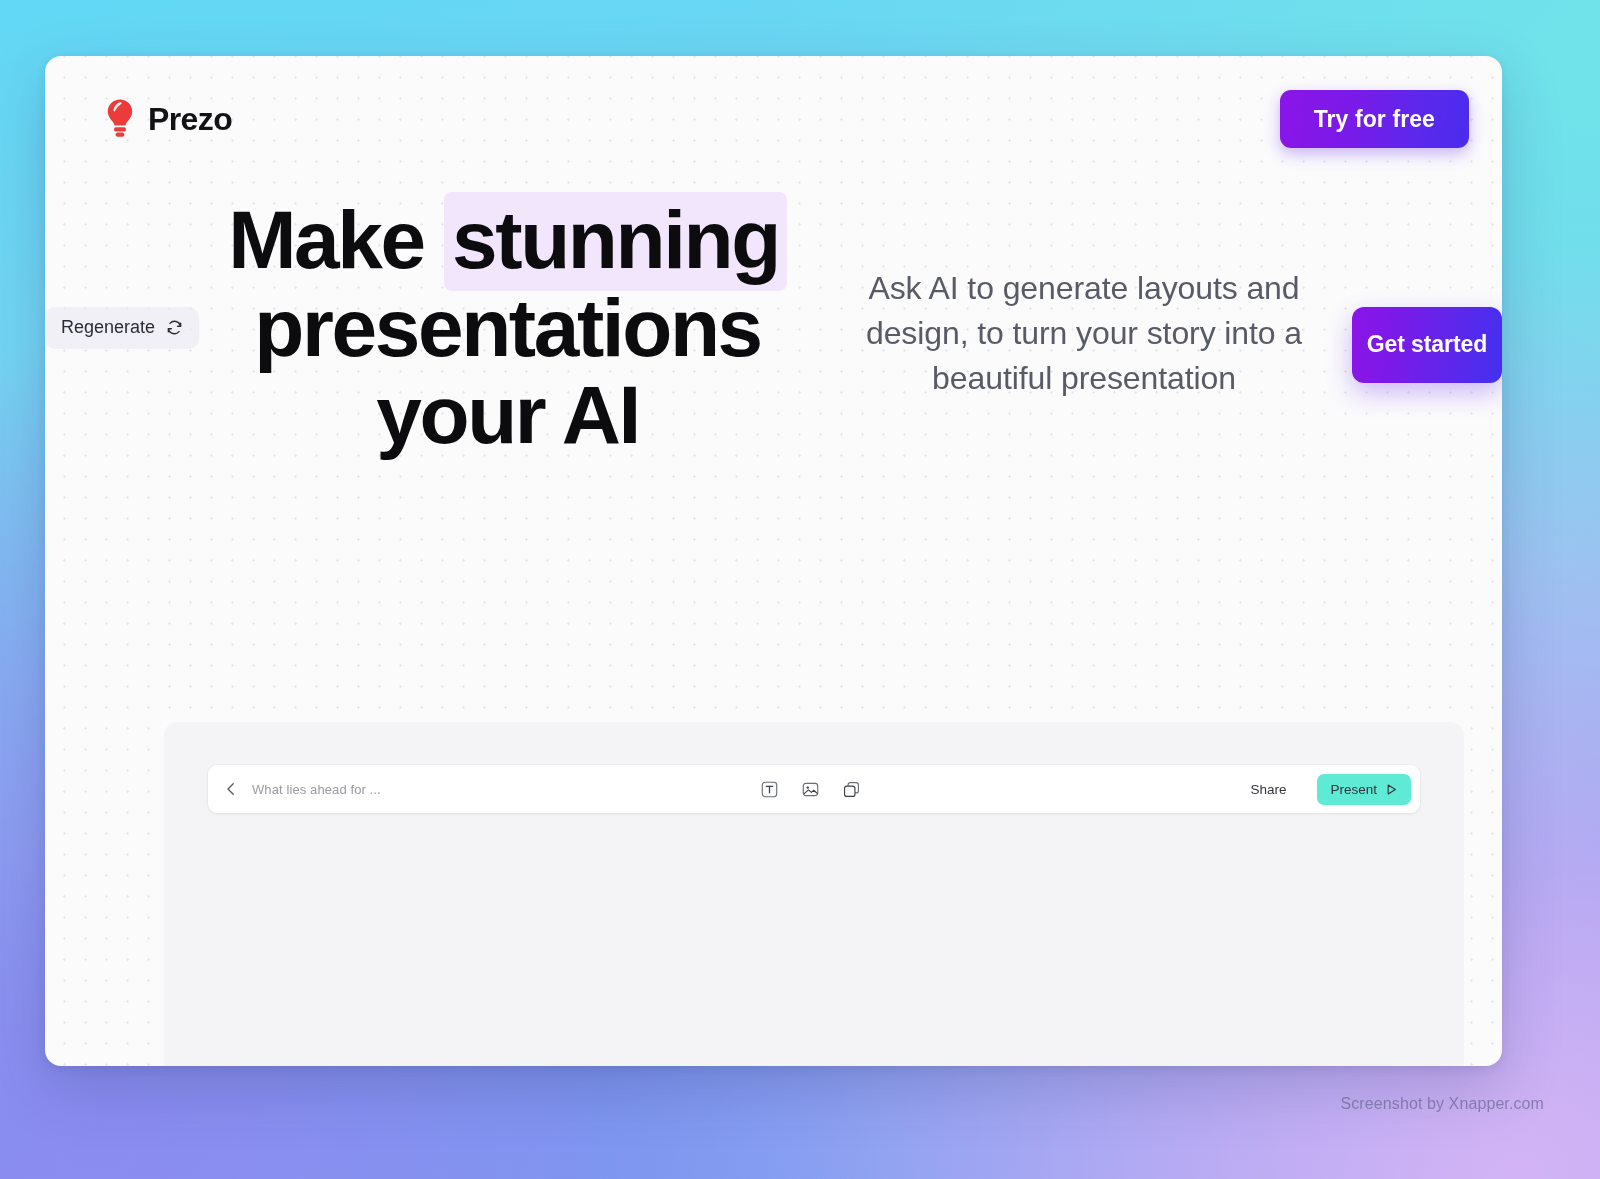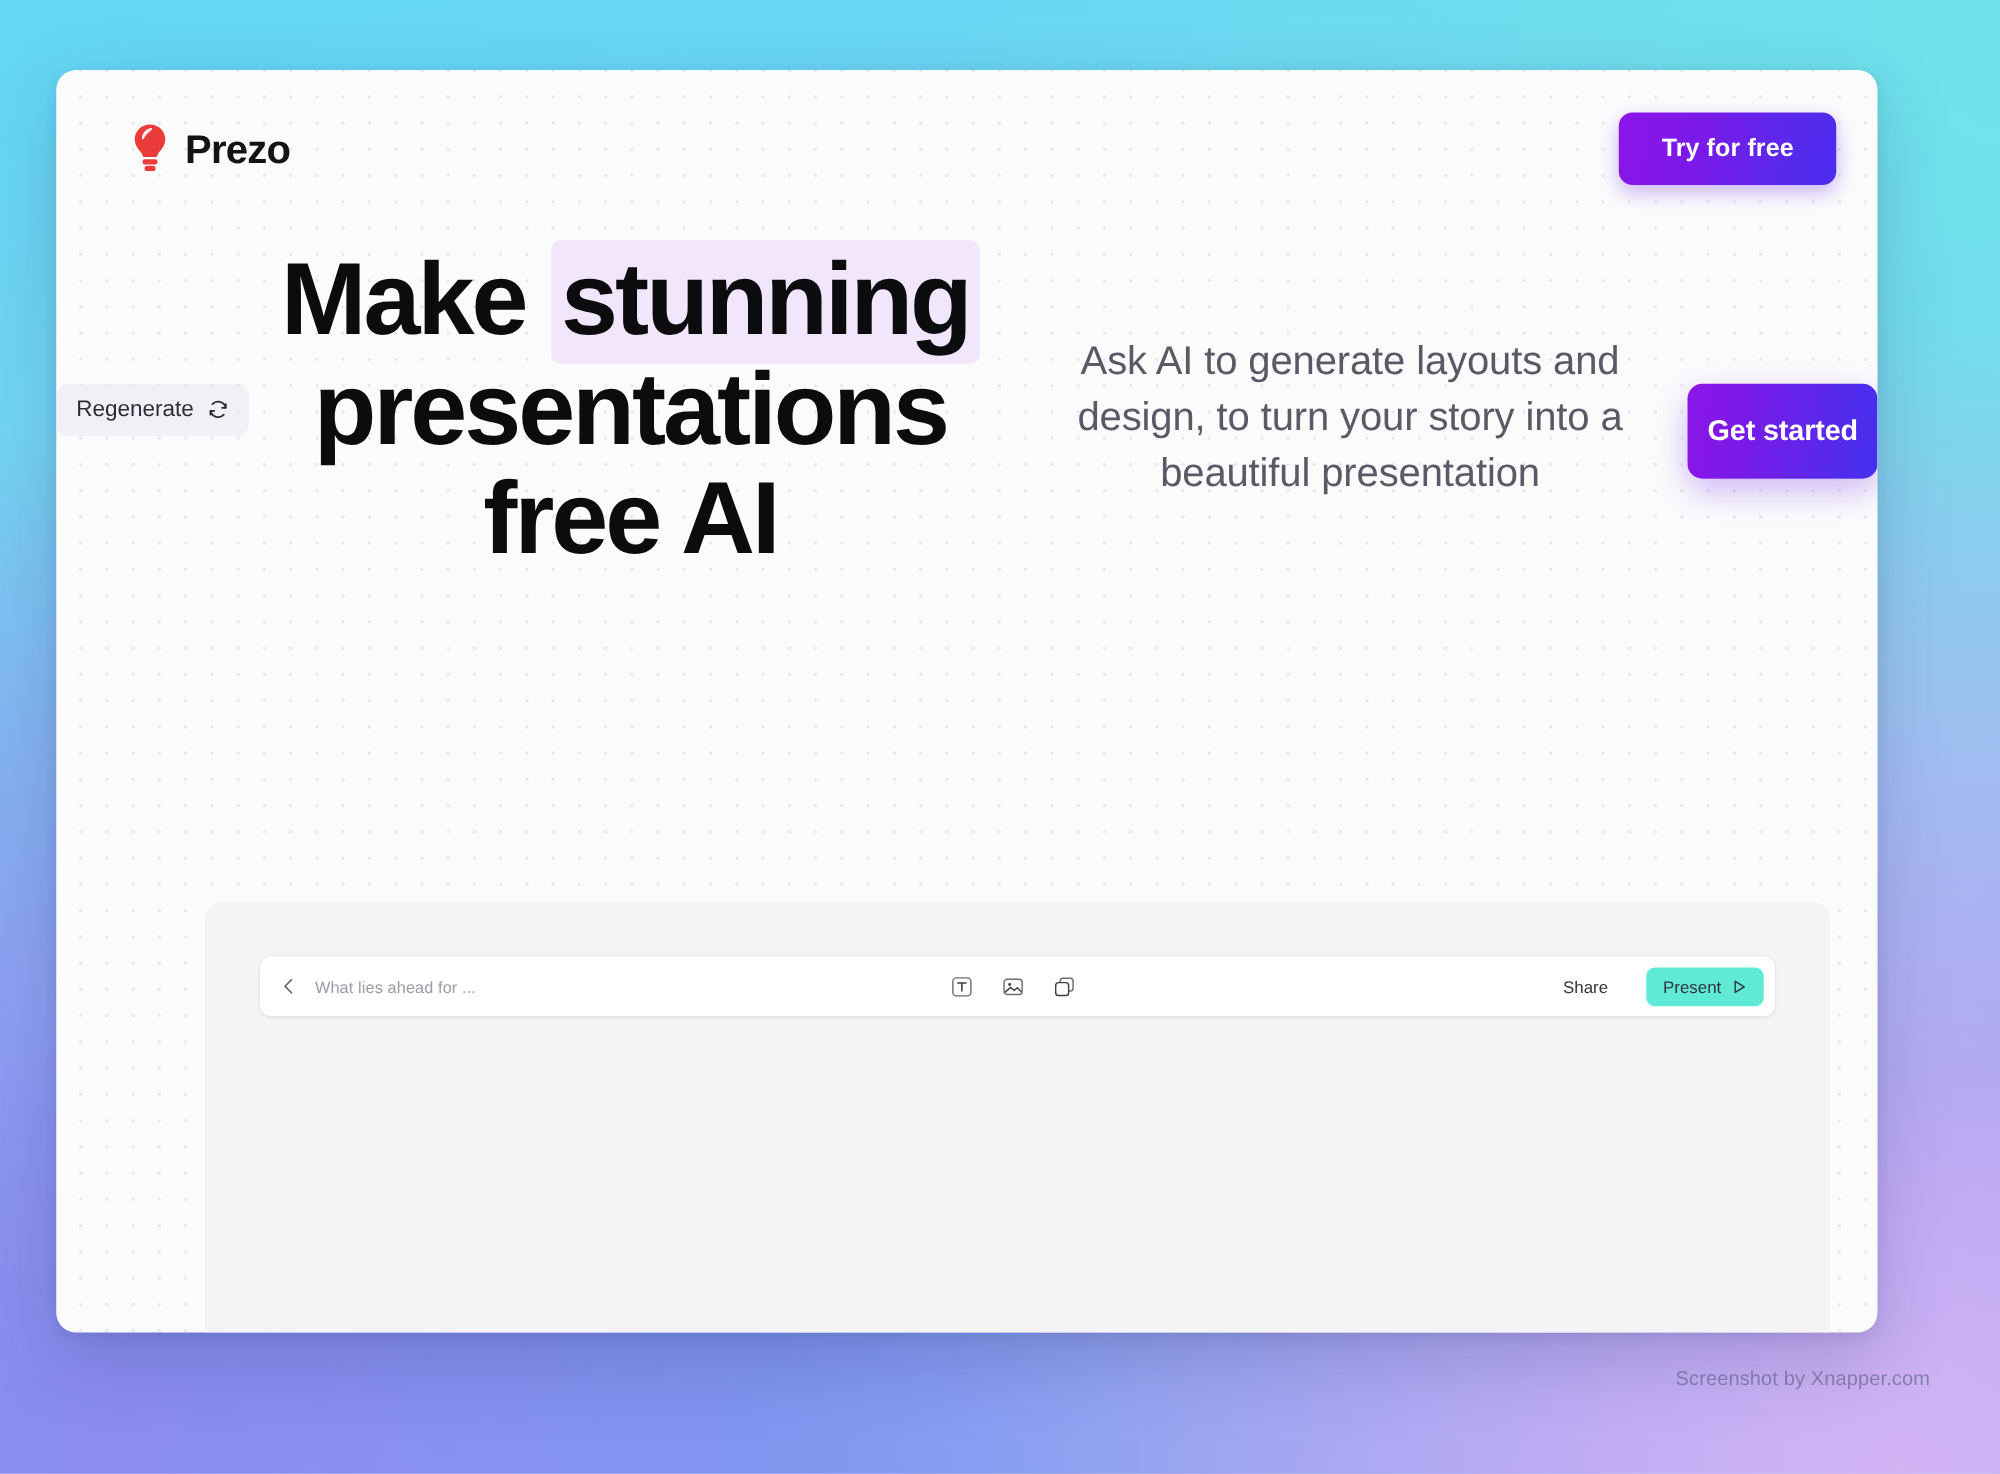--- a/index.html
+++ b/index.html
@@ -73,21 +73,21 @@
   .try-btn {
     display: inline-flex;
     align-items: center;
     justify-content: center;
     height: 58px;
     padding: 0 34px;
     border: none;
     border-radius: 11px;
     cursor: pointer;
     color: #ffffff;
-    font-size: 20px;
+    font-size: 23px;
     font-weight: 700;
     letter-spacing: .1px;
     font-family: inherit;
     background: linear-gradient(100deg, #8b15e8 0%, #7a1ae8 38%, #5c28ec 72%, #4a2cee 100%);
     box-shadow: 0 6px 16px rgba(95,30,230,0.32);
   }
 
   
   .hero {
     position: absolute;
@@ -278,21 +278,21 @@
         <span>
           <svg class="regen-icon" viewBox="0 0 18 18" fill="none" xmlns="http://www.w3.org/2000/svg">
             <path d="M15.3 7.6A6.4 6.4 0 0 0 4.2 4.6" stroke="#2b2d36" stroke-width="1.5" stroke-linecap="round"></path>
             <path d="M2.7 10.4a6.4 6.4 0 0 0 11.1 3" stroke="#2b2d36" stroke-width="1.5" stroke-linecap="round"></path>
             <path d="M12.3 7.7h3.2V4.5" stroke="#2b2d36" stroke-width="1.5" stroke-linecap="round" stroke-linejoin="round"></path>
             <path d="M5.7 10.3H2.5v3.2" stroke="#2b2d36" stroke-width="1.5" stroke-linecap="round" stroke-linejoin="round"></path>
           </svg>
         </span>
       </button>
 
-      <h1 class="headline"><span>Make </span><span class="hl-mark">stunning</span><span> presentations free AI</span></h1>
+      <h1 class="headline"><span>Make </span><span class="hl-mark">stunning</span><span> presentations your AI</span></h1>
 
       <p class="subhead">Ask AI to generate layouts and design, to turn your story into a beautiful presentation</p>
 
       <button class="get-started-btn">Get started</button>
     </div>
 
     <div class="editor-panel">
 
       <div class="editor-toolbar">
 

